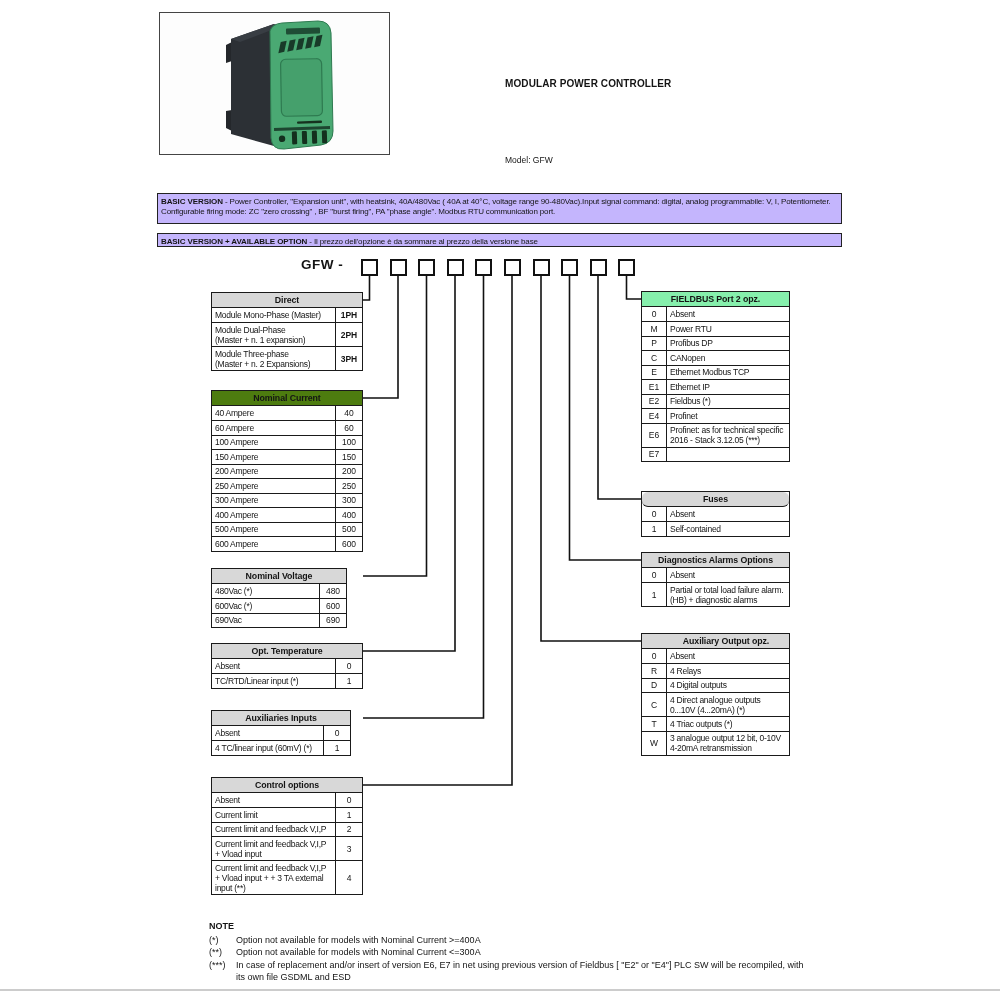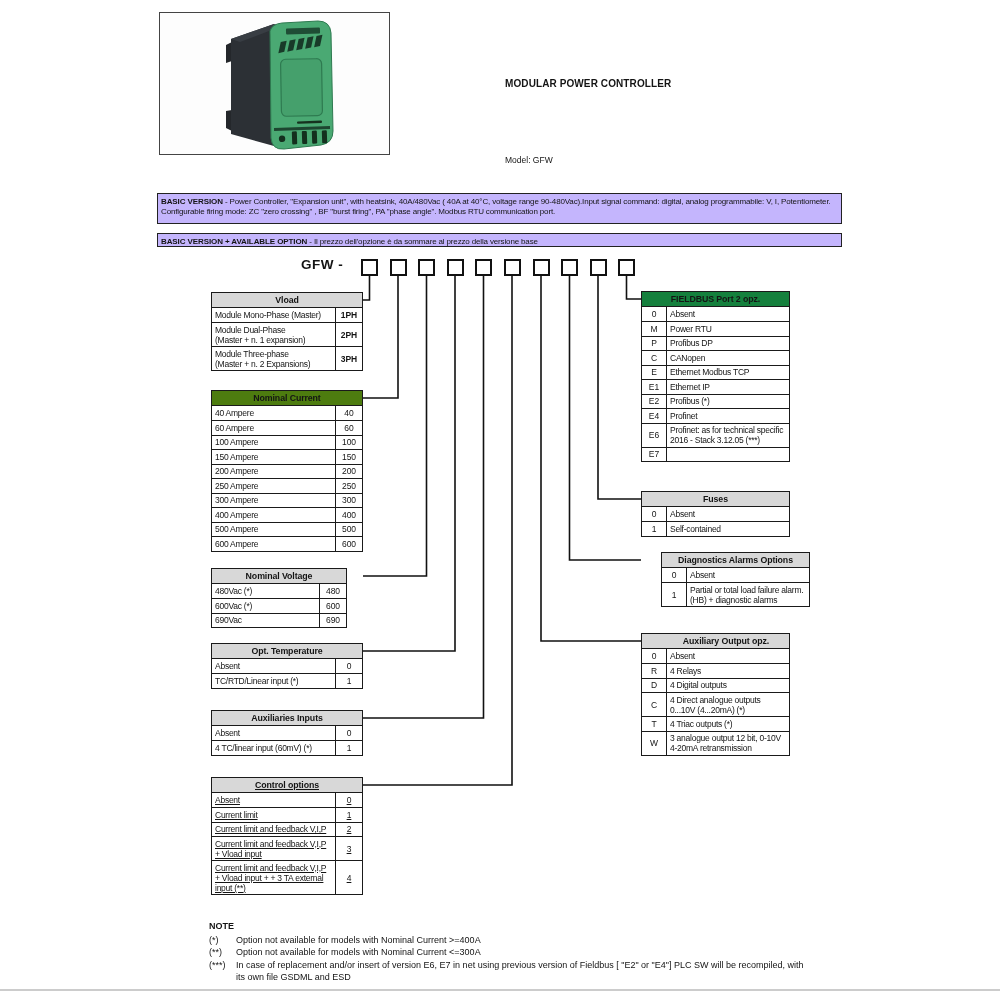--- a/index.html
+++ b/index.html
@@ -142,21 +142,21 @@
     <div class="code-box" style="left: 475.4px;"></div>
     <div class="code-box" style="left: 504px;"></div>
     <div class="code-box" style="left: 532.6px;"></div>
     <div class="code-box" style="left: 561.2px;"></div>
     <div class="code-box" style="left: 589.8px;"></div>
     <div class="code-box" style="left: 618.4px;"></div>
   </div>
 
 <div id="tables-root">
     <div class="opt-table bold-val" style="left: 211px; top: 292px; width: 152px;">
-      <div class="tbl-header" style="background: rgb(216, 216, 216);">Vload</div>
+      <div class="tbl-header" style="background: rgb(216, 216, 216);">Direct</div>
       <div class="tbl-row">
         <div class="cell label">Module Mono-Phase (Master)</div>
         <div class="cell val">1PH</div>
       </div>
       <div class="tbl-row">
         <div class="cell label">Module Dual-Phase
 (Master + n. 1  expansion)</div>
         <div class="cell val">2PH</div>
       </div>
       <div class="tbl-row">
@@ -227,32 +227,32 @@
       <div class="tbl-header" style="background: rgb(216, 216, 216);">Opt. Temperature</div>
       <div class="tbl-row">
         <div class="cell label">Absent</div>
         <div class="cell val">0</div>
       </div>
       <div class="tbl-row">
         <div class="cell label">TC/RTD/Linear input (*)</div>
         <div class="cell val">1</div>
       </div>
     </div>
-    <div class="opt-table" style="left: 211px; top: 710px; width: 152px;">
+    <div class="opt-table" style="left: 211px; top: 710px; width: 140px;">
       <div class="tbl-header" style="background: rgb(216, 216, 216);">Auxiliaries Inputs</div>
       <div class="tbl-row">
         <div class="cell label">Absent</div>
         <div class="cell val">0</div>
       </div>
       <div class="tbl-row">
         <div class="cell label">4 TC/linear input (60mV) (*)</div>
         <div class="cell val">1</div>
       </div>
     </div>
-    <div class="opt-table" style="left: 211px; top: 777px; width: 152px; text-decoration: underline;">
+    <div class="opt-table" style="left: 211px; top: 777px; width: 152px;">
       <div class="tbl-header" style="background: rgb(216, 216, 216);">Control options</div>
       <div class="tbl-row">
         <div class="cell label">Absent</div>
         <div class="cell val">0</div>
       </div>
       <div class="tbl-row">
         <div class="cell label">Current limit</div>
         <div class="cell val">1</div>
       </div>
       <div class="tbl-row">
@@ -265,21 +265,21 @@
         <div class="cell val">3</div>
       </div>
       <div class="tbl-row">
         <div class="cell label">Current limit and feedback V,I,P
 +  Vload input + + 3 TA external
 input  (**)</div>
         <div class="cell val">4</div>
       </div>
     </div>
     <div class="opt-table" style="left: 641px; top: 291px; width: 149px;">
-      <div class="tbl-header" style="background: #15803d;">FIELDBUS Port 2 opz.</div>
+      <div class="tbl-header" style="background: #86efac;">FIELDBUS Port 2 opz.</div>
       <div class="tbl-row">
         <div class="cell code">0</div>
         <div class="cell label">Absent</div>
       </div>
       <div class="tbl-row">
         <div class="cell code">M</div>
         <div class="cell label">Power  RTU</div>
       </div>
       <div class="tbl-row">
         <div class="cell code">P</div>
@@ -292,47 +292,47 @@
       <div class="tbl-row">
         <div class="cell code">E</div>
         <div class="cell label">Ethernet Modbus TCP</div>
       </div>
       <div class="tbl-row">
         <div class="cell code">E1</div>
         <div class="cell label">Ethernet IP</div>
       </div>
       <div class="tbl-row">
         <div class="cell code">E2</div>
-        <div class="cell label">Profibus (*)</div>
+        <div class="cell label">Fieldbus (*)</div>
       </div>
       <div class="tbl-row">
         <div class="cell code">E4</div>
         <div class="cell label">Profinet</div>
       </div>
       <div class="tbl-row">
         <div class="cell code">E6</div>
         <div class="cell label">Profinet: as for technical specific
 2016 - Stack 3.12.05 (***)</div>
       </div>
       <div class="tbl-row">
         <div class="cell code">E7</div>
       </div>
     </div>
     <div class="opt-table" style="left: 641px; top: 491px; width: 149px;">
-      <div class="tbl-header" style="background: rgb(216, 216, 216);">Fuses</div>
+      <div class="tbl-header" style="background: rgb(216, 216, 216); border-radius: 6px;">Fuses</div>
       <div class="tbl-row">
         <div class="cell code">0</div>
         <div class="cell label">Absent</div>
       </div>
       <div class="tbl-row">
         <div class="cell code">1</div>
         <div class="cell label">Self-contained</div>
       </div>
     </div>
-    <div class="opt-table" style="left: 641px; top: 552px; width: 149px; margin-left: 20px;">
+    <div class="opt-table" style="left: 641px; top: 552px; width: 149px;">
       <div class="tbl-header" style="background: rgb(216, 216, 216);">Diagnostics Alarms Options</div>
       <div class="tbl-row">
         <div class="cell code">0</div>
         <div class="cell label">Absent</div>
       </div>
       <div class="tbl-row">
         <div class="cell code">1</div>
         <div class="cell label">Partial or total load failure alarm.
 (HB) + diagnostic alarms</div>
       </div>

